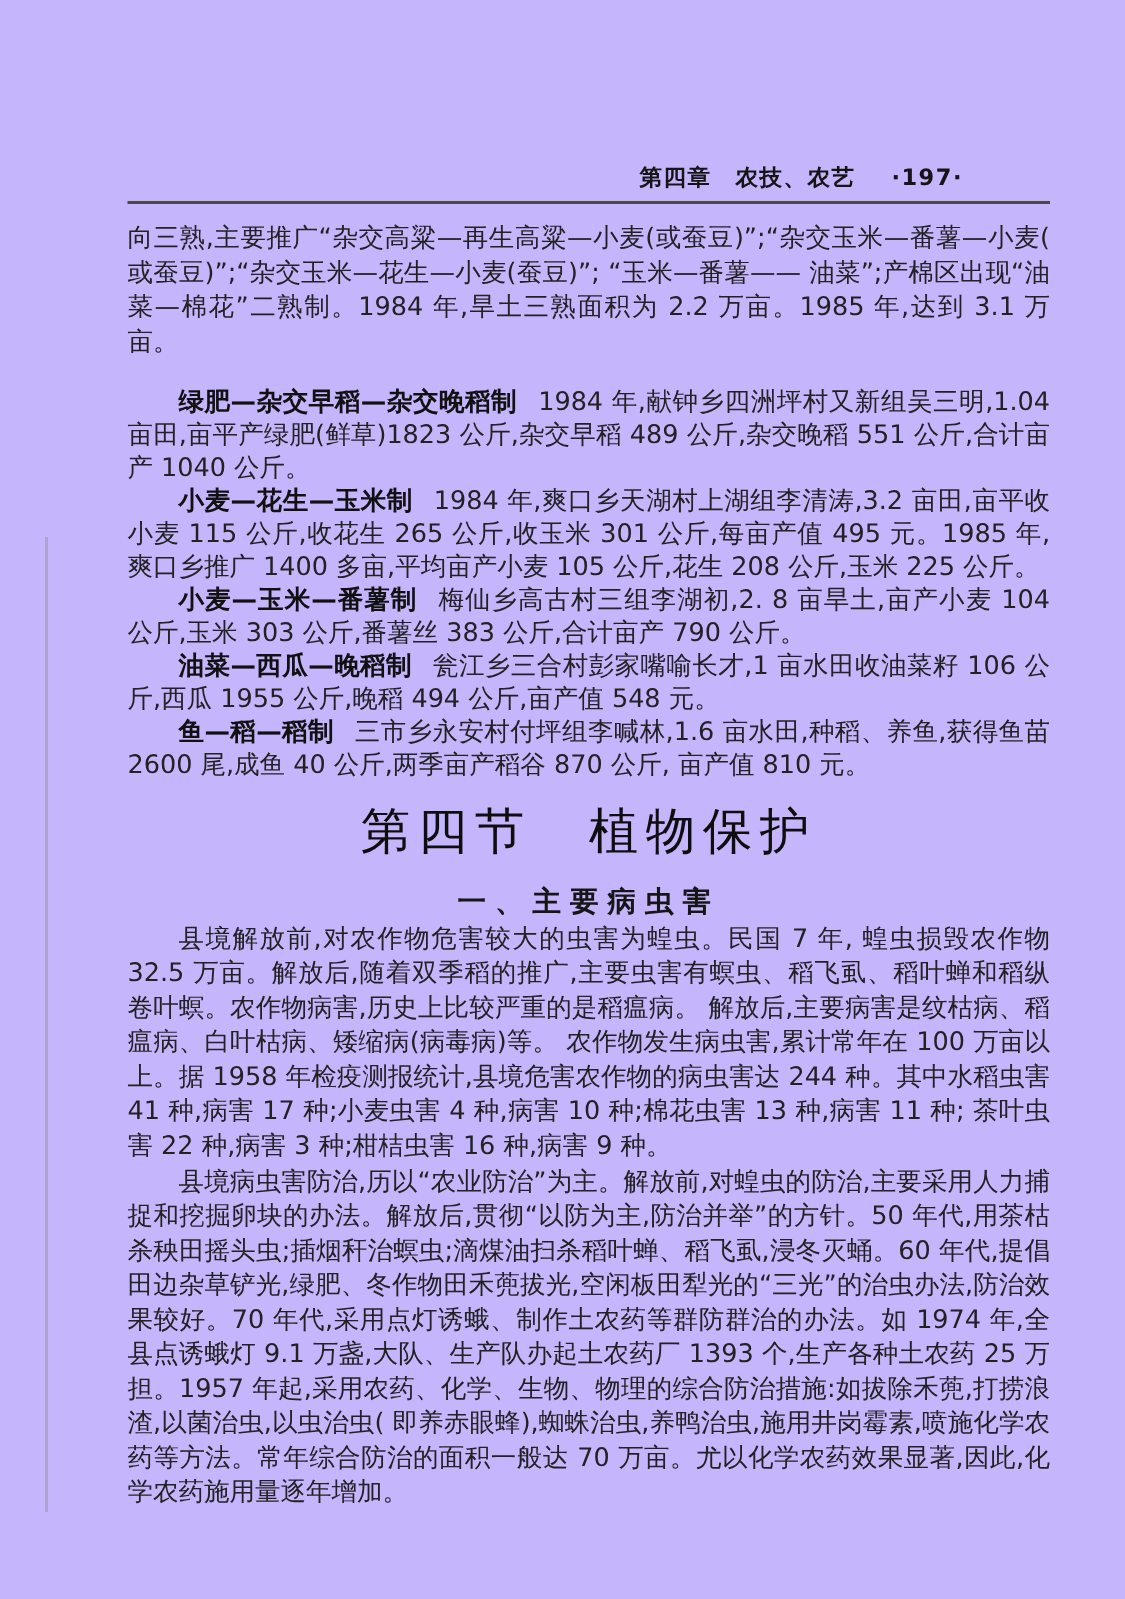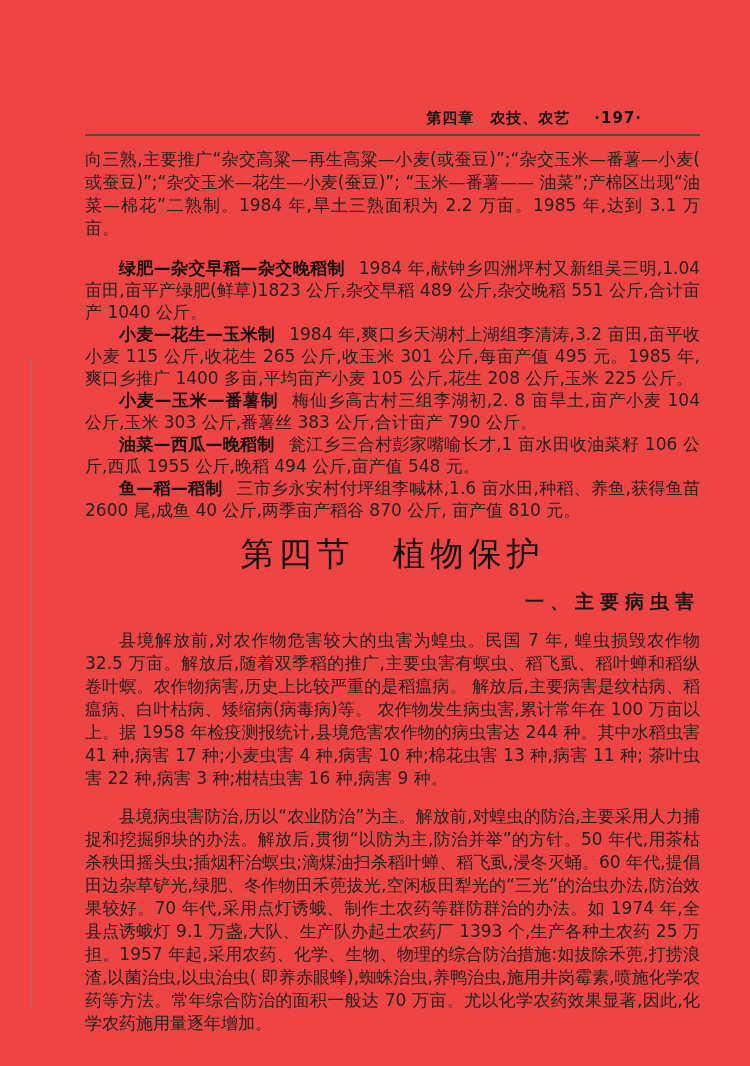--- a/index.html
+++ b/index.html
@@ -5,21 +5,21 @@
   html,body{margin:0;padding:0;}
   body{
     width:750px;height:1066px;
     background:#f4f4f2;
     font-family:"DejaVu Sans","Liberation Sans",sans-serif;
     -webkit-font-smoothing:antialiased;
   }
   .page{
     position:relative;
     width:750px;height:1066px;
-    background:#ef4444;
+    background:#c4b5fd;
     color:#1e1e1e;
     overflow:hidden;
   }
   .scan-line{
     position:absolute;
     left:30px;top:358px;
     width:2px;height:650px;
     background:rgba(130,130,130,.35);
   }
   .content{
@@ -70,30 +70,30 @@
     margin:18px 0 0 0;
     text-align:center;
     font-size:33px;
     font-weight:400;
     line-height:30px;
     letter-spacing:5px;
     color:#0e0e0e;
   }
   .sub-title{
     margin:19px 0 0 0;
-    text-align:right;
+    text-align:center;
     font-size:19px;
     font-weight:700;
     line-height:26px;
     letter-spacing:6px;
     color:#161616;
   }
   .sub-title.second{margin-top:3px;}
   .body-para{
-    margin-top:15px;
+    margin-top:1px;
     text-indent:2em;
   }
 </style>
 </head>
 <body>
 
 <div class="page">
   <div class="scan-line"></div>
 
   <div class="content">

